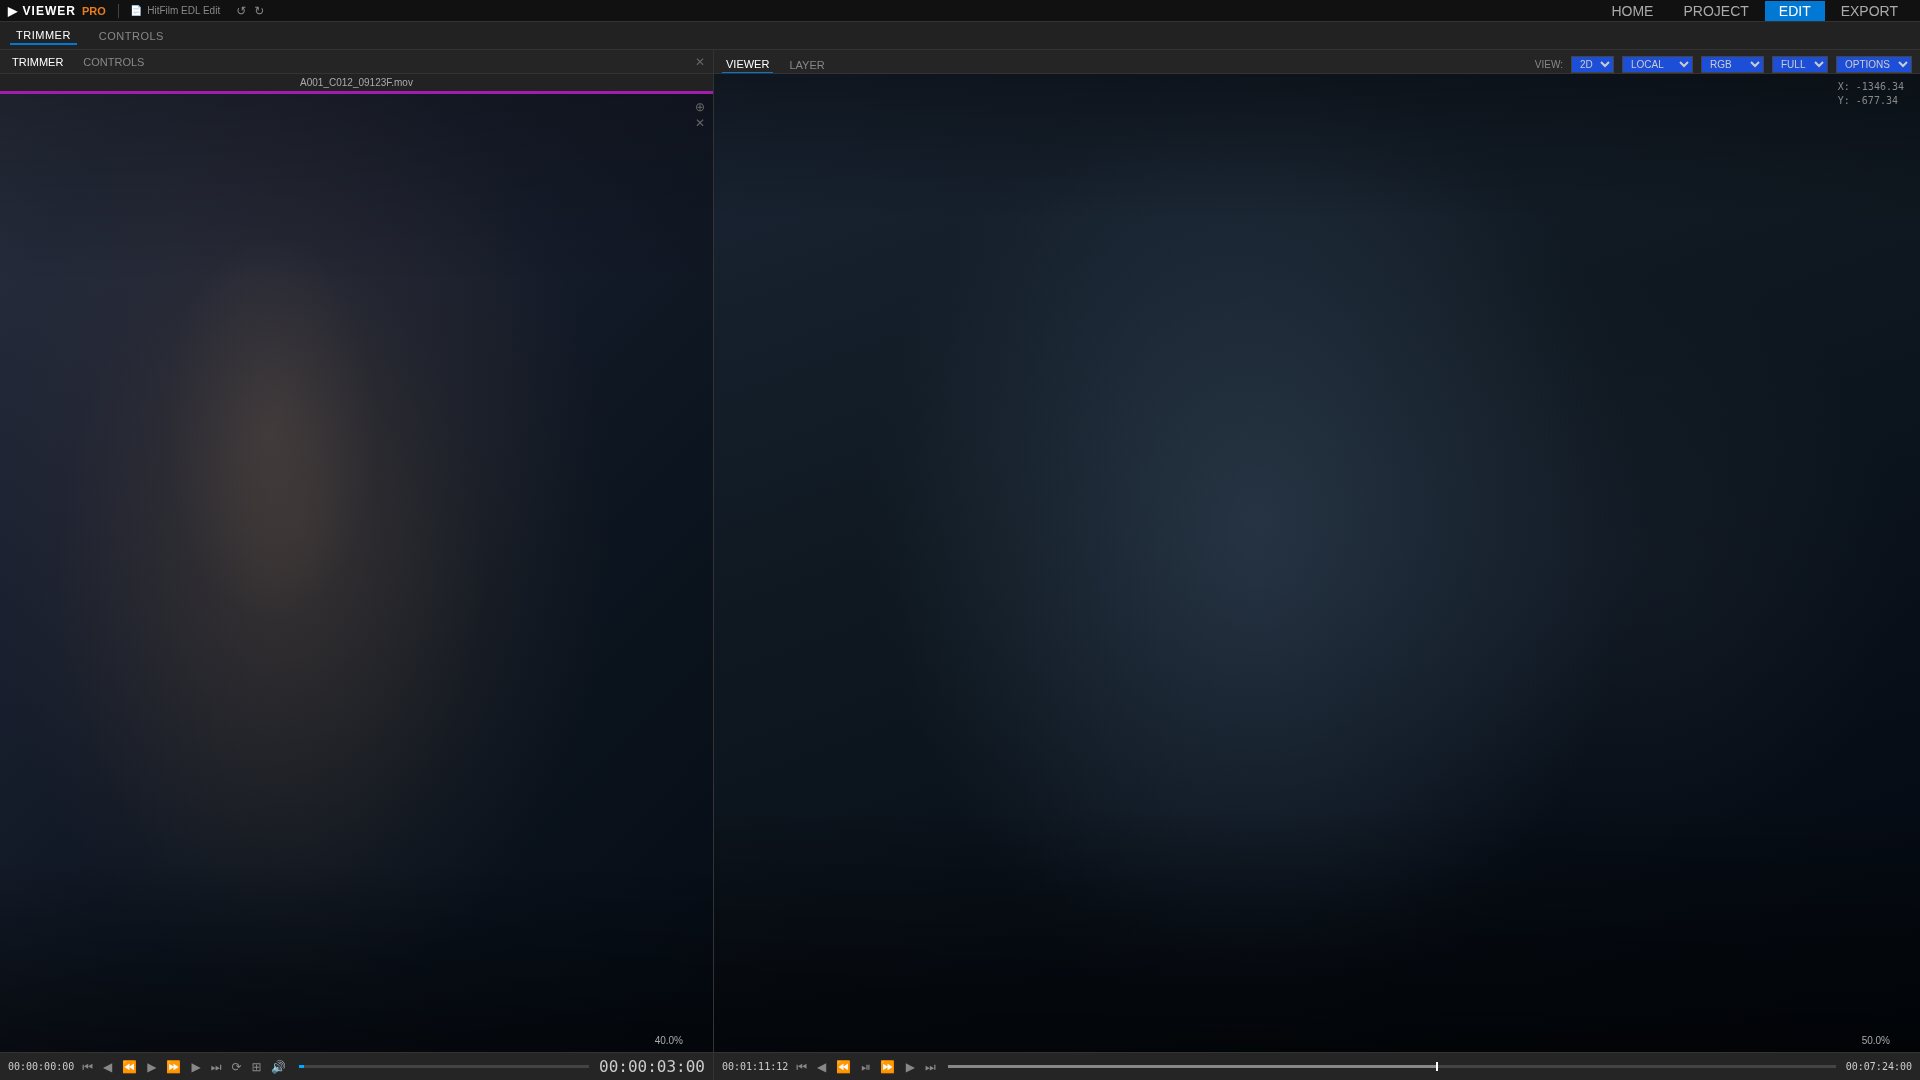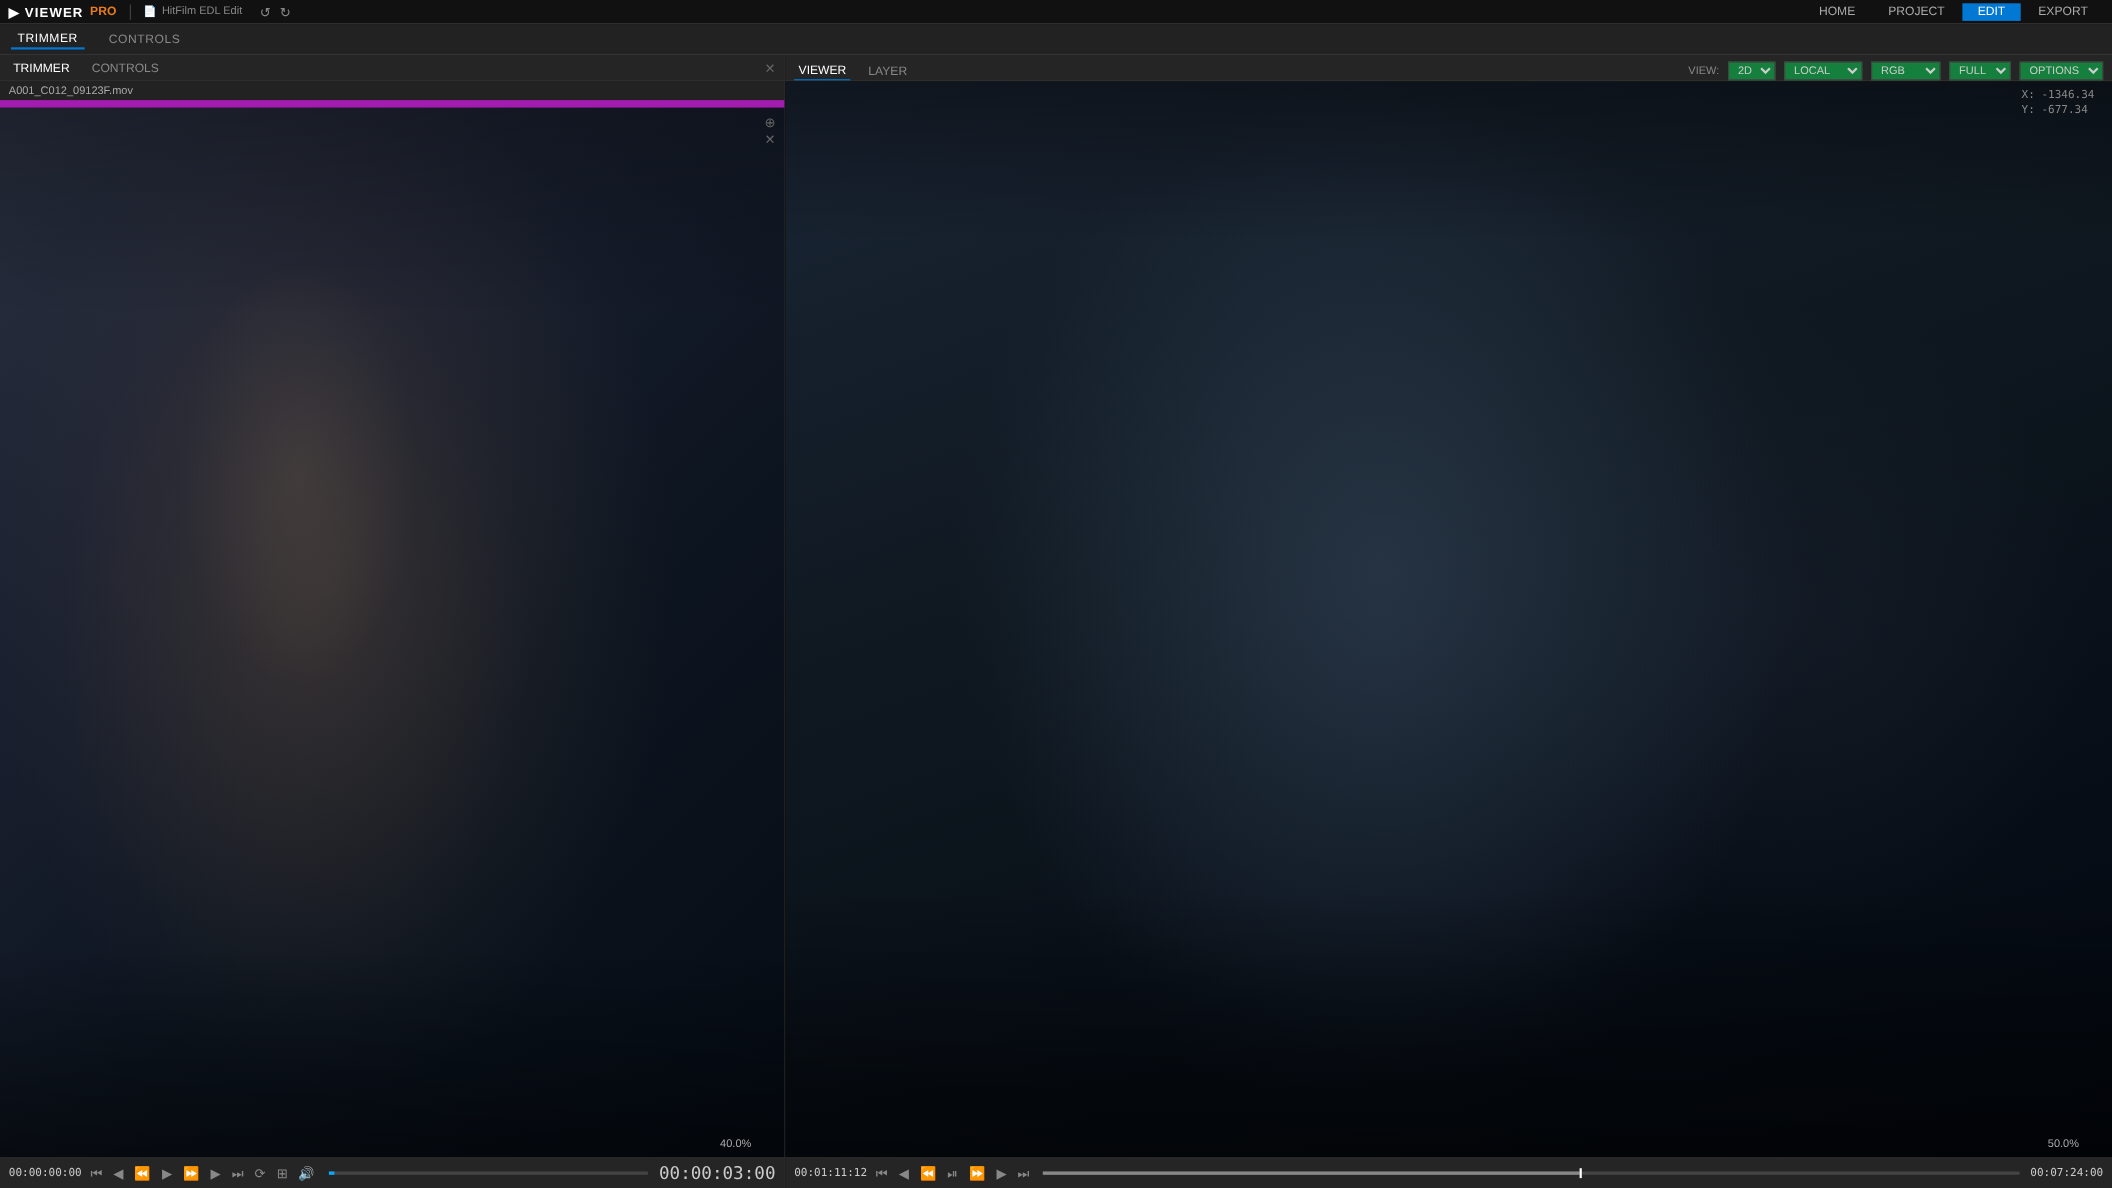--- a/index.html
+++ b/index.html
@@ -51,21 +51,21 @@
     .nav-icons { display: flex; gap: 8px; margin-left: 4px; }
     .nav-icon { color: #888; cursor: pointer; font-size: 12px; }
     .nav-right {
       margin-left: auto;
       display: flex;
       gap: 2px;
     }
     .nav-btn {
       padding: 2px 14px;
       color: #aaa;
-      font-size: 11px;
+      font-size: 14px;
       cursor: pointer;
       border: none;
       background: transparent;
     }
     .nav-btn.active {
       background: #0078d4;
       color: #fff;
     }
 
     
@@ -214,21 +214,21 @@
     }
     .viewer-tab.active { color: #fff; border-bottom: 1px solid #0078d4; }
     .viewer-controls-right {
       margin-left: auto;
       display: flex;
       align-items: center;
       gap: 8px;
     }
     .viewer-ctrl-label { color: #888; font-size: 10px; }
     .viewer-ctrl-select {
-      background: #15803d;
+      background: #1d4ed8;
       border: 1px solid #444;
       color: #ccc;
       font-size: 10px;
       padding: 1px 4px;
       cursor: pointer;
     }
 
     .viewer-video {
       flex: 1;
       background: #0a0a0a;
@@ -315,21 +315,21 @@
 
 <div id="main">
 
   <div id="trimmer-panel">
     <div class="panel-header">
       <span class="panel-tab active">TRIMMER</span>
       <span class="panel-tab">CONTROLS</span>
       <span class="panel-close">✕</span>
     </div>
 
-    <div style="padding: 3px 8px; background: #222; font-size: 10px; color: #aaa; border-bottom: 7px solid #a21caf;">
+    <div style="padding: 3px 8px; background: #222; font-size: 10px; color: #aaa; border-bottom: 3px solid #a21caf; text-align: center;">
       <span>A001_C012_09123F.mov</span>
     </div>
 
     <div class="video-preview">
       <div class="trimmer-video-bg">
 
         <div style="position:absolute;inset:0;background:radial-gradient(ellipse 80% 90% at 42% 45%, rgba(120,95,75,0.25) 0%, transparent 55%), radial-gradient(ellipse 60% 70% at 38% 50%, rgba(90,70,55,0.2) 0%, transparent 50%);"></div>
         <div style="position:absolute;inset:0;background:radial-gradient(ellipse 30% 40% at 38% 35%, rgba(160,130,100,0.15) 0%, transparent 50%);"></div>
 
         <div style="position:absolute;inset:0;background:linear-gradient(180deg,rgba(0,0,0,0.3) 0%,transparent 20%,transparent 80%,rgba(0,0,0,0.5) 100%);"></div>

